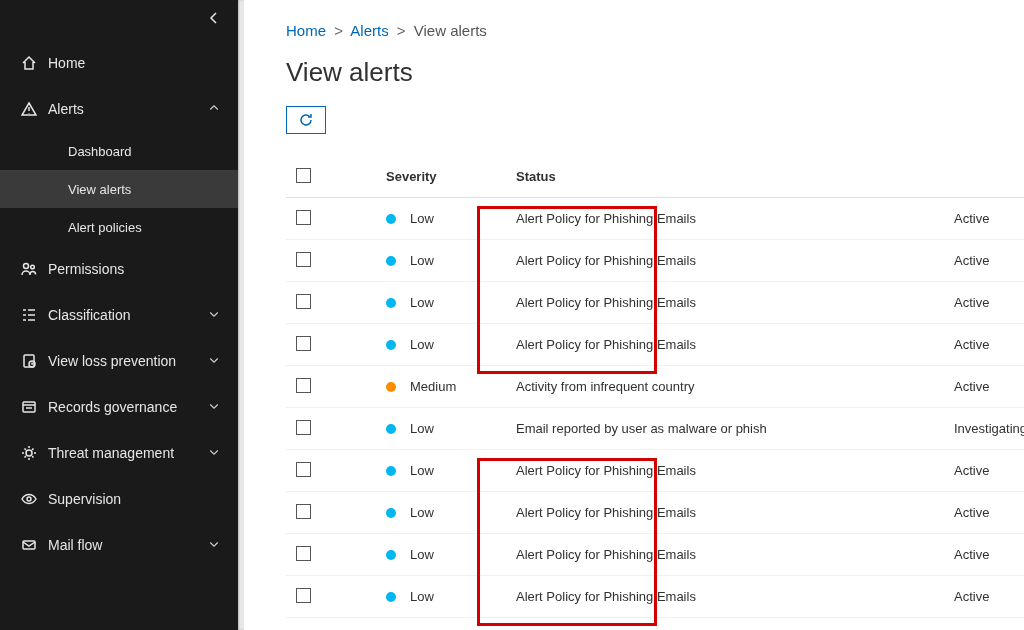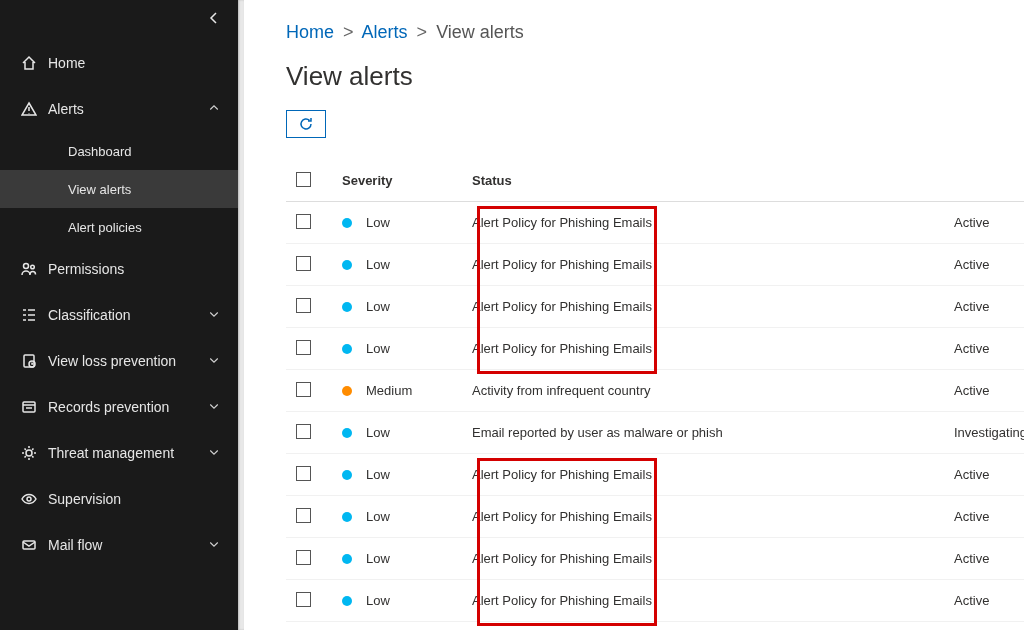--- a/index.html
+++ b/index.html
@@ -70,21 +70,21 @@
   }
 
   
   .main {
     flex: 1;
     padding: 22px 0 0 42px;
     position: relative;
     overflow: hidden;
   }
   .breadcrumb {
-    font-size: 18px;
+    font-size: 15px;
     color: #555;
   }
   .breadcrumb a { color: #0067b8; text-decoration: none; cursor: pointer; }
   .breadcrumb .sep { margin: 0 4px; color: #666; }
   .page-title {
     margin-top: 18px;
     font-size: 26px;
     font-weight: 400;
     color: #323130;
   }
@@ -110,21 +110,21 @@
     border-bottom: 1px solid #f1f1f1;
     font-size: 13px;
     color: #323130;
   }
   .row.header {
     font-weight: 600;
     color: #323130;
     border-bottom: 1px solid #ddd;
   }
   .col-check { width: 56px; padding-left: 10px; }
-  .col-sev { width: 130px; display:flex; align-items:center; }
+  .col-sev { width: 130px; display:flex; align-items:center;margin-left:44px; }
   .col-name { flex: 1; }
   .col-status { width: 92px; text-align: left; }
   .sev-dot {
     width: 10px; height:10px; border-radius:50%;
     margin-right: 14px;
     display:inline-block;
   }
   .sev-blue { background:#00b7f1; }
   .sev-orange { background:#ff8c00; }
   .chk {
@@ -230,21 +230,21 @@
       </span>
     </div>
 
     <div class="nav-item">
       <span class="icon-slot">
         <svg class="ico" viewBox="0 0 16 16">
             <rect x="2" y="3" width="12" height="10" rx="1"></rect>
             <path d="M2 6h12M5 9h6"></path>
           </svg>
       </span>
-      <span class="label">Records prevention</span>
+      <span class="label">Records governance</span>
       <span class="chevron">
         <svg class="ico" style="width:12px;height:12px" viewBox="0 0 16 16">
             <polyline points="3,6 8,11 13,6"></polyline>
           </svg>
       </span>
     </div>
 
 
     <div class="nav-item">
       <span class="icon-slot">

